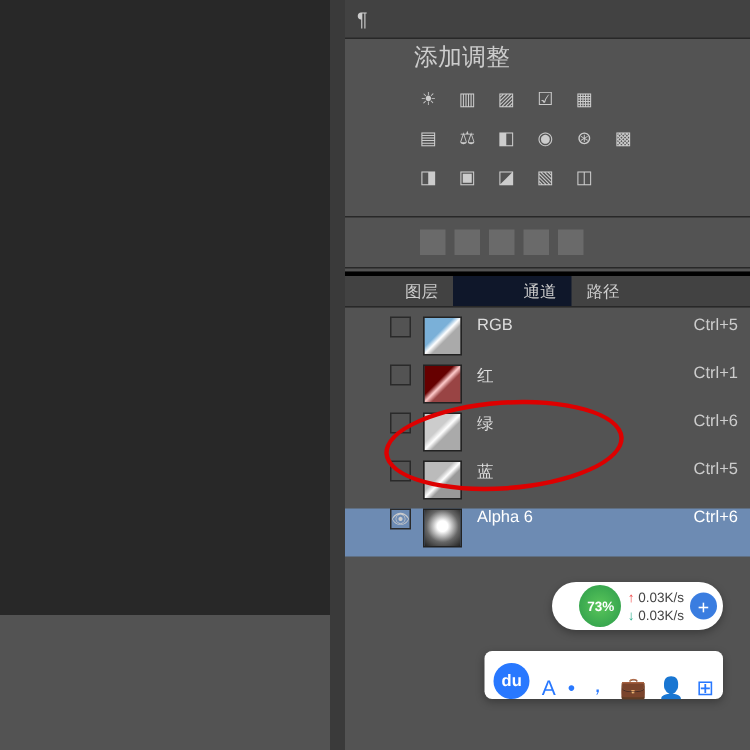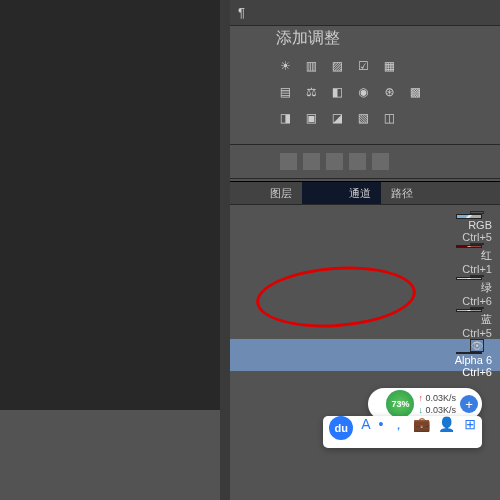--- a/index.html
+++ b/index.html
@@ -17,26 +17,26 @@
 
 .icon-grid { padding: 6px 0 8px 46px; }
 .icon-row { display: flex; gap: 7px; margin-bottom: 7px; }
 .adj-icon { width: 19px; height: 19px; display: flex; align-items: center; justify-content: center; color: #ccc; font-size: 12px; }
 
 .divider { height: 1px; background: #282828; margin: 2px 0; }
 
 .icon-row2 { display: flex; gap: 6px; padding: 6px 0 6px 50px; }
 .small-adj { width: 17px; height: 17px; background: #6a6a6a; }
 
-.tabs { display: flex; height: 24px; background: #424242; border-top: 1px solid #000000; border-bottom: 1px solid #282828; padding-left: 30px; }
+.tabs { display: flex; height: 24px; background: #424242; border-top: 3px solid #000000; border-bottom: 1px solid #282828; padding-left: 30px; }
 .tab { padding: 0 10px; font-size: 11px; color: #ccc; display: flex; align-items: center; cursor: pointer; }
 .tab.active { background: #0f172a; padding-left: 47px; }
 
 .channels { padding-top: 6px; }
-.channel-row { height: 32px; display: flex; align-items: flex-end; padding: 0 8px 0 30px; position: relative; flex-direction: column; }
+.channel-row { height: 32px; display: flex; align-items: flex-start; padding: 0 8px 0 30px; position: relative; }
 .channel-row.selected { background: #6d8bb3; }
 .vis-box { width: 14px; height: 14px; border: 1px solid #2a2a2a; margin-right: 8px; display: flex; align-items: center; justify-content: center; }
 .eye { color: #ccc; font-size: 10px; }
 .thumb { width: 26px; height: 26px; background: #888; border: 1px solid #222; margin-right: 10px; position: relative; overflow: hidden; }
 .thumb.rgb { background: linear-gradient(135deg, #7ab0d8 40%, #fff 50%, #aaa 60%); }
 .thumb.red { background: linear-gradient(135deg, #600 40%, #fcc 50%, #944 60%); }
 .thumb.green { background: linear-gradient(135deg, #ccc 40%, #fff 50%, #aaa 60%); }
 .thumb.blue { background: linear-gradient(135deg, #bbb 40%, #fff 50%, #999 60%); }
 .thumb.alpha { background: radial-gradient(circle at 50% 45%, #fff 20%, #666 60%, #222 100%); }
 .ch-name { flex: 1; color: #ddd; font-size: 11px; }
@@ -45,21 +45,21 @@
 
 .red-circle { position: absolute; left: 256px; top: 267px; width: 160px; height: 60px; border: 3px solid #d00; border-radius: 50%; pointer-events: none; transform: rotate(-4deg); }
 
 .speed-widget { position: absolute; right: 18px; bottom: 80px; background: #fff; border-radius: 16px; height: 32px; display: flex; align-items: center; padding: 2px 4px 2px 2px; box-shadow: 0 2px 6px rgba(0,0,0,.3); }
 .speed-circle { width: 28px; height: 28px; border-radius: 50%; background: radial-gradient(circle, #5ac65a, #2a9a4a); display: flex; align-items: center; justify-content: center; color: #fff; font-size: 9px; font-weight: bold; margin-right: 4px; margin-left: 16px; }
 .speed-text { font-size: 9px; line-height: 12px; color: #444; }
 .speed-arrow-up { color: #e44; }
 .speed-arrow-down { color: #2a8; }
 .speed-plus { width: 18px; height: 18px; border-radius: 50%; background: #3a7de0; color: #fff; font-size: 13px; display: flex; align-items: center; justify-content: center; margin-left: 4px; }
 
-.toolbar { position: absolute; right: 18px; bottom: 52px; background: #fff; border-radius: 5px; height: 32px; display: flex; align-items: flex-start; padding: 0 6px; box-shadow: 0 2px 6px rgba(0,0,0,.3); gap: 8px; }
+.toolbar { position: absolute; right: 18px; bottom: 34px; background: #fff; border-radius: 5px; height: 32px; display: flex; align-items: flex-end; padding: 0 6px; box-shadow: 0 2px 6px rgba(0,0,0,.3); gap: 8px; }
 .du-icon { width: 24px; height: 24px; border-radius: 50%; background: #2878ff; color: #fff; font-size: 11px; display: flex; align-items: center; justify-content: center; font-weight: bold; }
 .tbitem { color: #2878ff; font-size: 14px; }
 </style>
 </head>
 <body>
 
 <div class="canvas-area"></div>
 <div class="vert-line"></div>
 
 <div class="right-panel">

